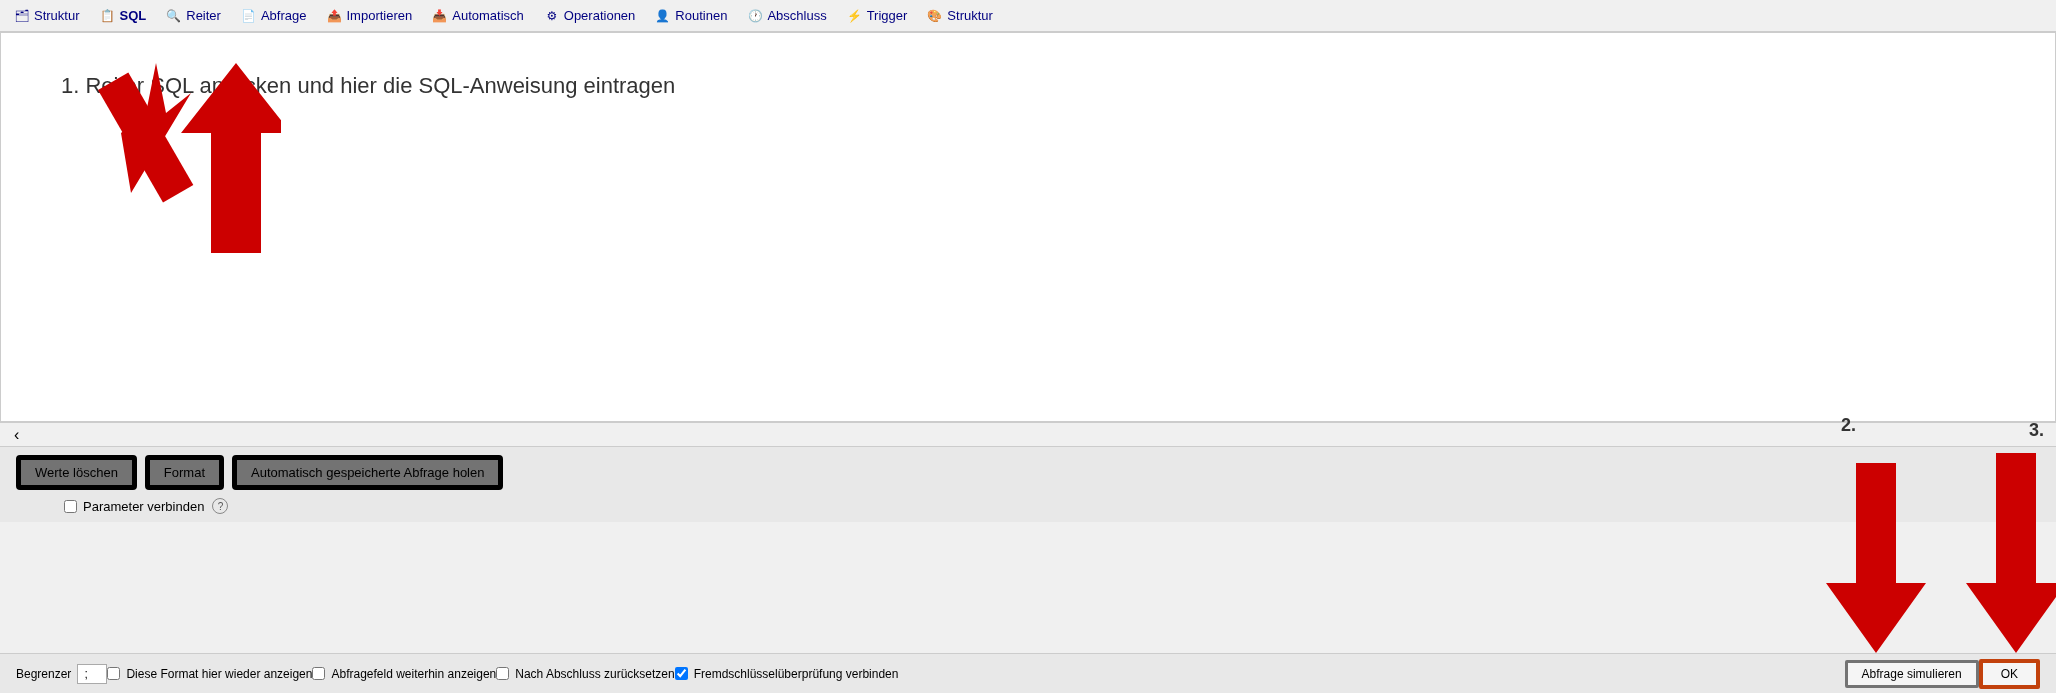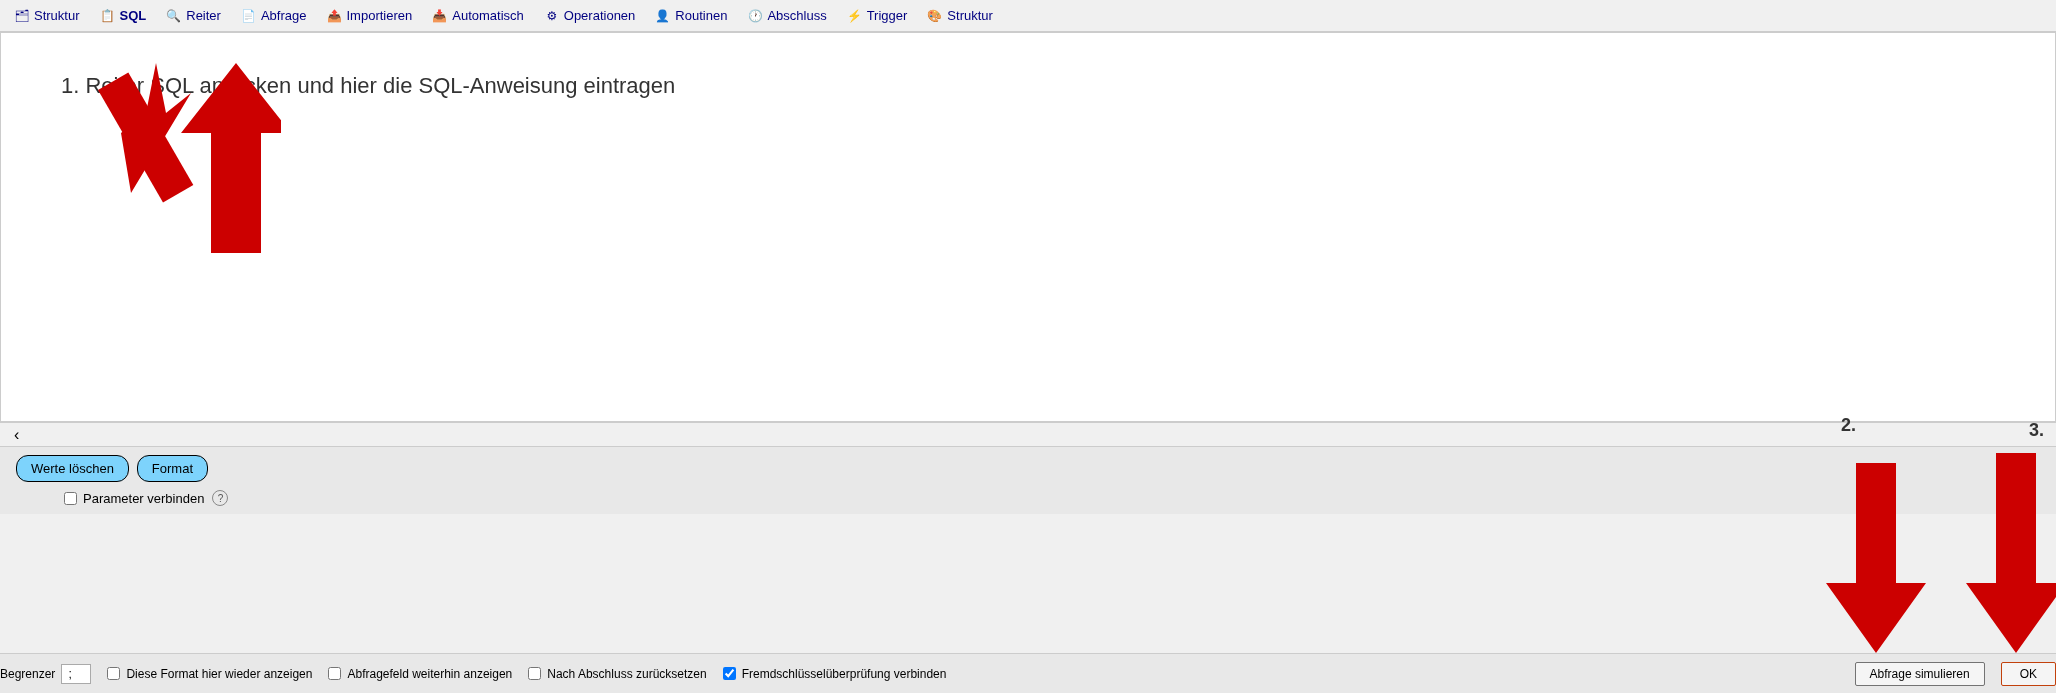--- a/index.html
+++ b/index.html
@@ -76,26 +76,26 @@
       border-top: 1px solid #ccc;
       padding: 8px 16px;
     }
     .toolbar-row1 {
       display: flex;
       align-items: center;
       gap: 8px;
       margin-bottom: 8px;
     }
     .toolbar-btn {
-      background: #7dd3fc;
-      border: 1px solid #000000;
+      background: #737373;
+      border: 5px solid #000000;
       padding: 5px 14px;
       cursor: pointer;
       font-size: 13px;
-      border-radius: 12px;
+      border-radius: 4px;
     }
     .toolbar-row2 {
       display: flex;
       align-items: center;
       gap: 8px;
       padding-left: 48px;
     }
     .checkbox-label {
       display: flex;
       align-items: center;
@@ -114,22 +114,21 @@
       cursor: pointer;
       color: #555;
     }
     
     .status-bar {
       display: flex;
       align-items: center;
       background: #e8e8e8;
       border-top: 1px solid #ccc;
       height: 40px;
-      padding: 0 0;
-      gap: 16px;
+      padding: 0 16px;
       position: absolute;
       bottom: 0;
       left: 0;
       right: 0;
     }
     .status-item {
       display: flex;
       align-items: center;
       gap: 6px;
       font-size: 12px;
@@ -141,30 +140,30 @@
       font-size: 12px;
       width: 30px;
       background: #fff;
     }
     .status-checkbox {
       width: 13px;
       height: 13px;
     }
     .simulate-btn {
       background: #f5f5f5;
-      border: 1px solid #737373;
+      border: 3px solid #737373;
       padding: 4px 14px;
       cursor: pointer;
       font-size: 12px;
       border-radius: 2px;
       margin-left: auto;
     }
     .ok-btn {
       background: #f5f5f5;
-      border: 1px solid #c2410c;
+      border: 4px solid #c2410c;
       padding: 4px 18px;
       cursor: pointer;
       font-size: 12px;
       border-radius: 2px;
     }
     .content-wrapper {
       position: relative;
       height: 693px;
     }
   </style>
@@ -246,20 +245,21 @@
   <div style="background:#f0f0f0; border-top:1px solid #ccc; height:24px; display:flex; align-items:center; padding:0 8px;">
     <span style="cursor:pointer; font-size:16px; padding:0 6px;">‹</span>
 
     <span style="position:absolute; right:200px; top:415px; font-size:18px; font-weight:bold; color:#333;">2.</span>
   </div>
 
   <div class="bottom-toolbar">
     <div class="toolbar-row1">
       <button class="toolbar-btn">Werte löschen</button>
       <button class="toolbar-btn">Format</button>
+      <button class="toolbar-btn">Automatisch gespeicherte Abfrage holen</button>
     </div>
     <div class="toolbar-row2">
       <label class="checkbox-label">
         <input type="checkbox" style="">
         <span>Parameter verbinden</span>
       </label>
       <span class="help-icon">?</span>
     </div>
   </div>
 

